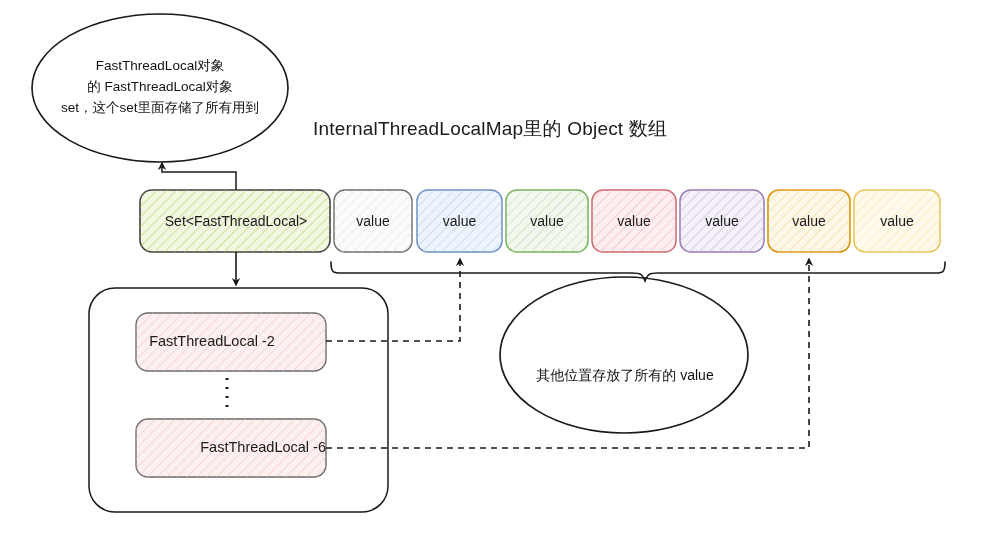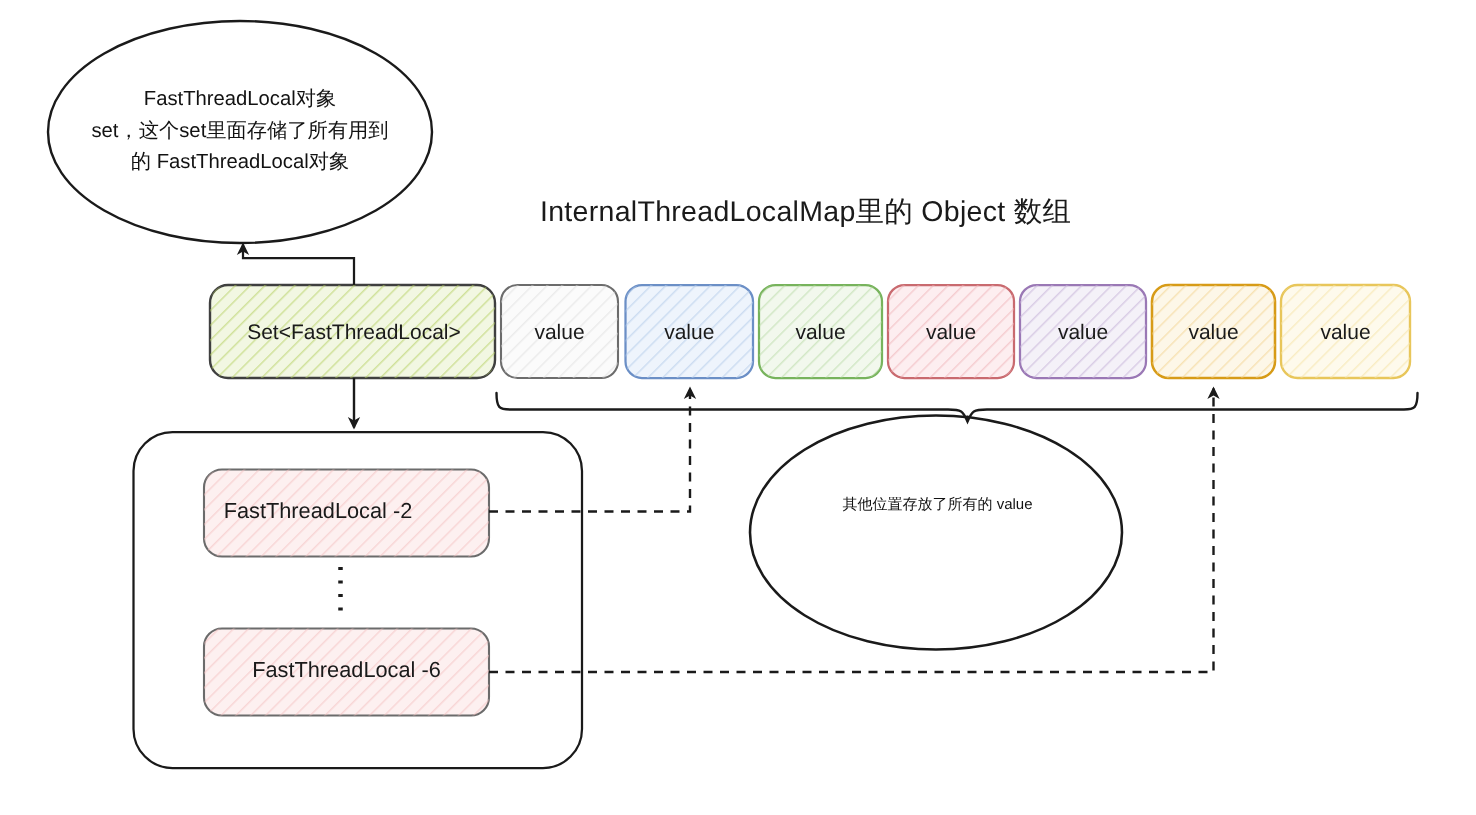--- a/index.html
+++ b/index.html
@@ -24,42 +24,41 @@
     overflow: visible;
   }
   .txt {
     position: absolute;
     color: #1a1a1a;
     white-space: pre;
     pointer-events: none;
   }
   #title {
     left: 313px;
-    top: 128px;
+    top: 116px;
     font-size: 19px;
     letter-spacing: .2px;
-    margin-left: 47px;
   }
   .ellipse-text {
     position: absolute;
     text-align: center;
     font-size: 13.5px;
     line-height: 21px;
     color: #121212;
   }
   #ellipse1-text {
     left: 34px;
     top: 55px;
     width: 252px;
   }
   #ellipse2-text {
     left: 505px;
-    top: 326px;
+    top: 365px;
     width: 240px;
-    font-size: 10px;
+    font-size: 14px;
   }
   .cell-label {
     position: absolute;
     font-size: 14px;
     color: #1a1a1a;
     text-align: center;
     pointer-events: none;
   }
   .ftl-label {
     position: absolute;
@@ -170,31 +169,31 @@
 
     <path d="M326,341 L460,341 L460,259" fill="none" stroke="#1a1a1a" stroke-width="1.6" stroke-dasharray="6 5" marker-end="url(#arrowDash)"></path>
 
     <path d="M326,448 L809,448 L809,259" fill="none" stroke="#1a1a1a" stroke-width="1.6" stroke-dasharray="6 5" marker-end="url(#arrowDash)"></path>
   </svg>
 
   <div class="txt" id="title">InternalThreadLocalMap里的 Object 数组</div>
 
   <div class="ellipse-text" id="ellipse1-text">
     <div>FastThreadLocal对象</div>
+    <div>的 FastThreadLocal对象</div>
     <div>set，这个set里面存储了所有用到</div>
-    <div>的 FastThreadLocal对象</div>
   </div>
 
   <div class="ellipse-text" id="ellipse2-text">其他位置存放了所有的 value</div>
 
   <div class="cell-label" style="left:140px; top:213px; width:192px;">Set&lt;FastThreadLocal&gt;</div>
   <div class="cell-label" style="left:334px; top:213px; width:78px;">value</div>
   <div class="cell-label" style="left:417px; top:213px; width:85px;">value</div>
   <div class="cell-label" style="left:506px; top:213px; width:82px;">value</div>
   <div class="cell-label" style="left:592px; top:213px; width:84px;">value</div>
   <div class="cell-label" style="left:680px; top:213px; width:84px;">value</div>
   <div class="cell-label" style="left:768px; top:213px; width:82px;">value</div>
   <div class="cell-label" style="left:854px; top:213px; width:86px;">value</div>
 
   <div class="ftl-label" style="left:136px; top:333px; width:152px;">FastThreadLocal -2</div>
-  <div class="ftl-label" style="left:136px; top:439px; width:190px;">FastThreadLocal -6</div>
+  <div class="ftl-label" style="left:136px; top:439px; width:190px;text-align:right;">FastThreadLocal -6</div>
 
 </div>
 
 </body></html>

